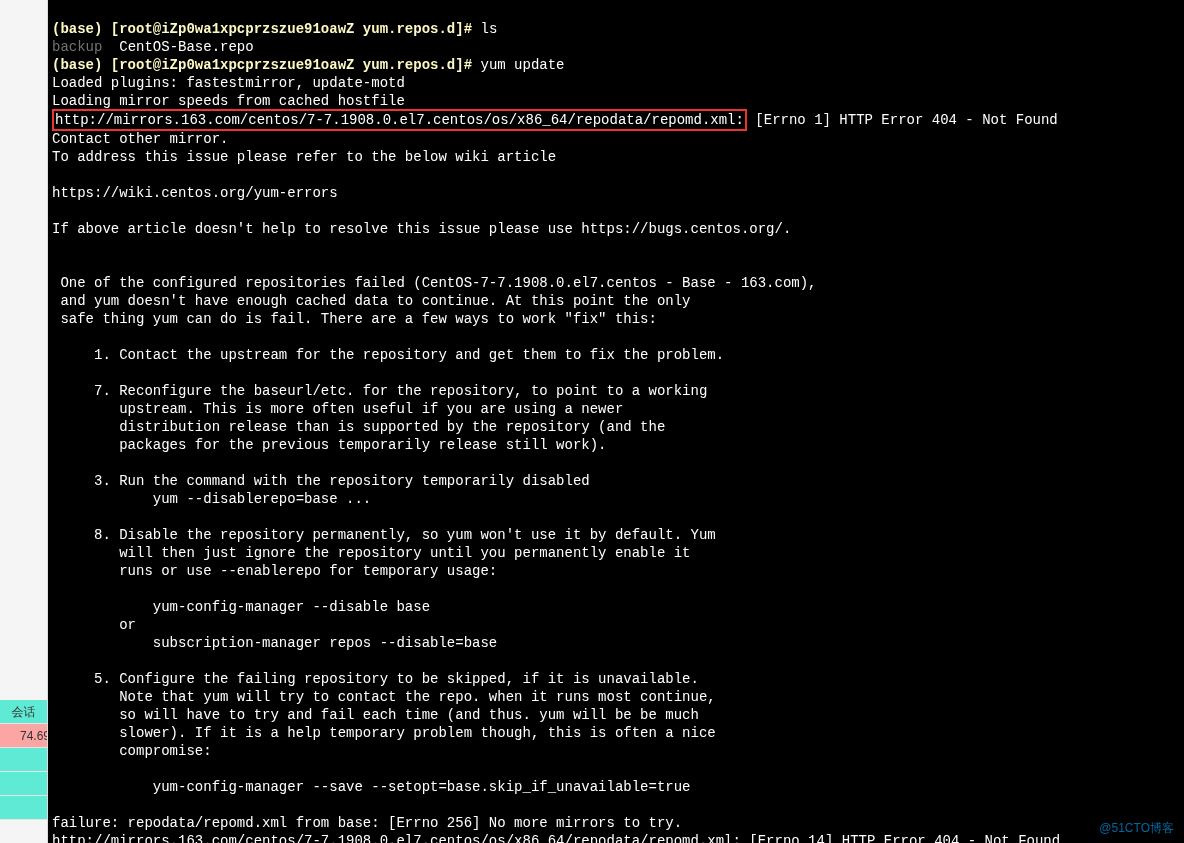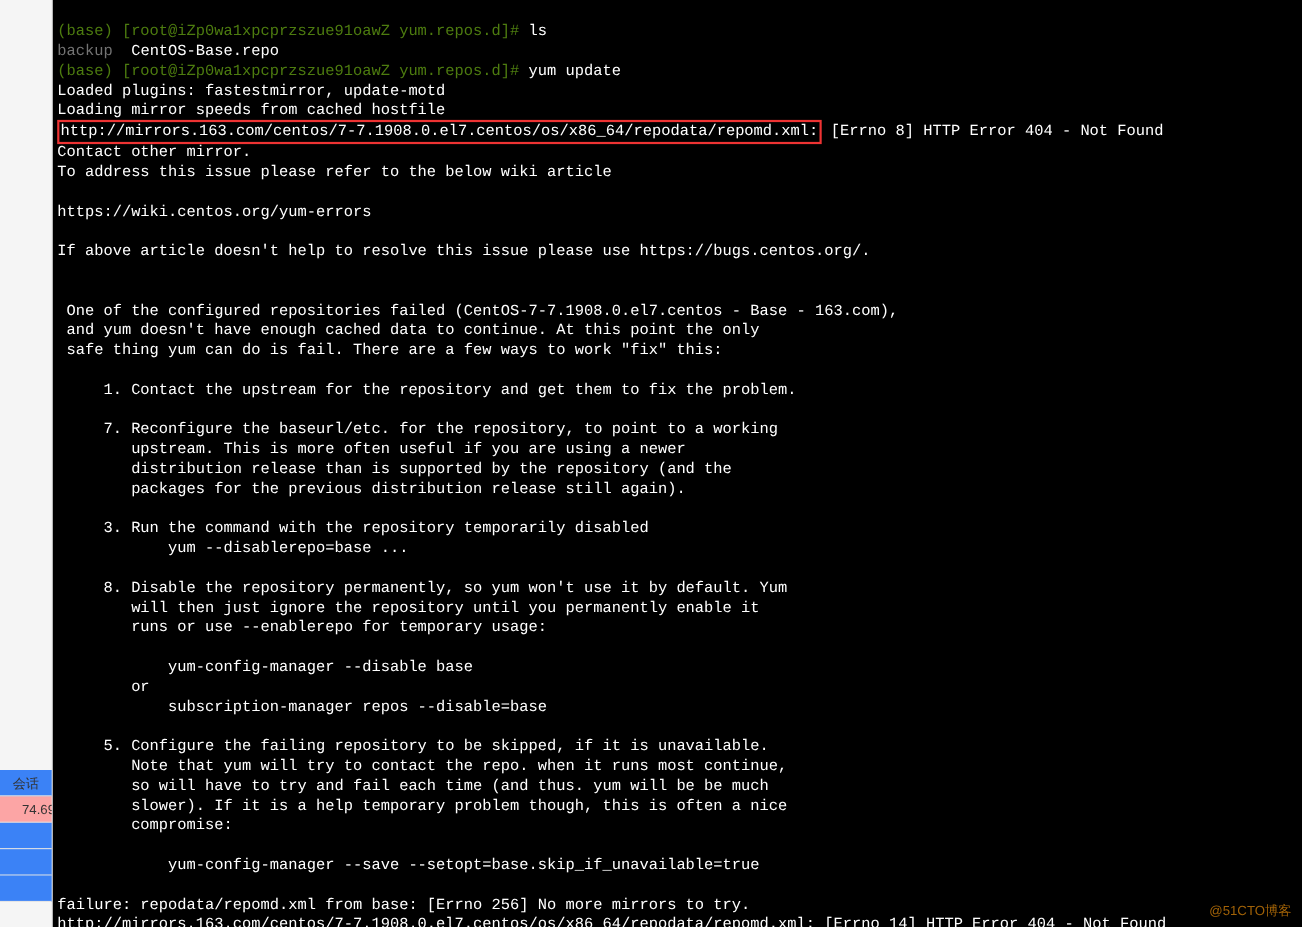--- a/index.html
+++ b/index.html
@@ -24,52 +24,52 @@
   .side-item {
     height: 24px;
     line-height: 24px;
     padding: 0 4px;
     border-bottom: 1px solid #e5e5e5;
     font-size: 12px;
     color: #333;
     white-space: nowrap;
     overflow: hidden;
     text-align: center;
-    background: #3b82f6;
+    background: #5eead4;
   }
   .side-item.active { background: #fca5a5; padding-left: 20px; }
   .side-top { height: 700px; }
   .terminal {
     position: absolute;
     left: 48px;
     top: 0;
     right: 0;
     bottom: 0;
     background: #000;
     color: #fff;
     font-family: "Consolas","Courier New",monospace;
     font-size: 14px;
     line-height: 18px;
     padding: 2px 4px;
     white-space: pre;
     overflow: hidden;
   }
   .c-cyan { color: #737373; }
-  .c-prompt { color: #4d7c0f; }
+  .c-prompt { color: #fef9c3; font-weight: bold; }
   .hl-box {
     border: 2px solid #e33;
     display: inline-block;
     padding: 0 1px;
     margin: -1px 0;
   }
   .watermark {
     position: absolute;
     right: 10px;
     bottom: 6px;
-    color: #a16207;
+    color: #0369a1;
     font-size: 12px;
     font-family: sans-serif;
   }
 </style>
 </head>
 <body>
 
 <div class="sidebar">
   <div class="side-top"></div>
   <div class="side-item">会话</div>
@@ -78,39 +78,39 @@
   <div class="side-item"></div>
   <div class="side-item"></div>
 </div>
 
 <div class="terminal">
 <span class="c-prompt">(base) [root@iZp0wa1xpcprzszue91oawZ yum.repos.d]# </span><span>ls</span>
 <span class="c-cyan">backup</span><span>  CentOS-Base.repo</span>
 <span class="c-prompt">(base) [root@iZp0wa1xpcprzszue91oawZ yum.repos.d]# </span><span>yum update</span>
 <span>Loaded plugins: fastestmirror, update-motd</span>
 <span>Loading mirror speeds from cached hostfile</span>
-<span class="hl-box">http://mirrors.163.com/centos/7-7.1908.0.el7.centos/os/x86_64/repodata/repomd.xml:</span><span> [Errno 8] HTTP Error 404 - Not Found</span>
+<span class="hl-box">http://mirrors.163.com/centos/7-7.1908.0.el7.centos/os/x86_64/repodata/repomd.xml:</span><span> [Errno 1] HTTP Error 404 - Not Found</span>
 <span>Contact other mirror.</span>
 <span>To address this issue please refer to the below wiki article</span>
 <span></span>
 <span>https://wiki.centos.org/yum-errors</span>
 <span></span>
 <span>If above article doesn't help to resolve this issue please use https://bugs.centos.org/.</span>
 <span></span>
 <span></span>
 <span> One of the configured repositories failed (CentOS-7-7.1908.0.el7.centos - Base - 163.com),</span>
 <span> and yum doesn't have enough cached data to continue. At this point the only</span>
 <span> safe thing yum can do is fail. There are a few ways to work "fix" this:</span>
 <span></span>
 <span>     1. Contact the upstream for the repository and get them to fix the problem.</span>
 <span></span>
 <span>     7. Reconfigure the baseurl/etc. for the repository, to point to a working</span>
 <span>        upstream. This is more often useful if you are using a newer</span>
 <span>        distribution release than is supported by the repository (and the</span>
-<span>        packages for the previous distribution release still again).</span>
+<span>        packages for the previous temporarily release still work).</span>
 <span></span>
 <span>     3. Run the command with the repository temporarily disabled</span>
 <span>            yum --disablerepo=base ...</span>
 <span></span>
 <span>     8. Disable the repository permanently, so yum won't use it by default. Yum</span>
 <span>        will then just ignore the repository until you permanently enable it</span>
 <span>        runs or use --enablerepo for temporary usage:</span>
 <span></span>
 <span>            yum-config-manager --disable base</span>
 <span>        or</span>

